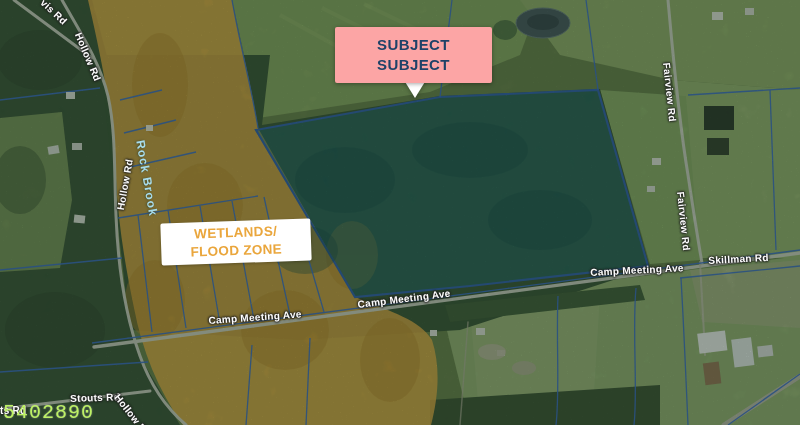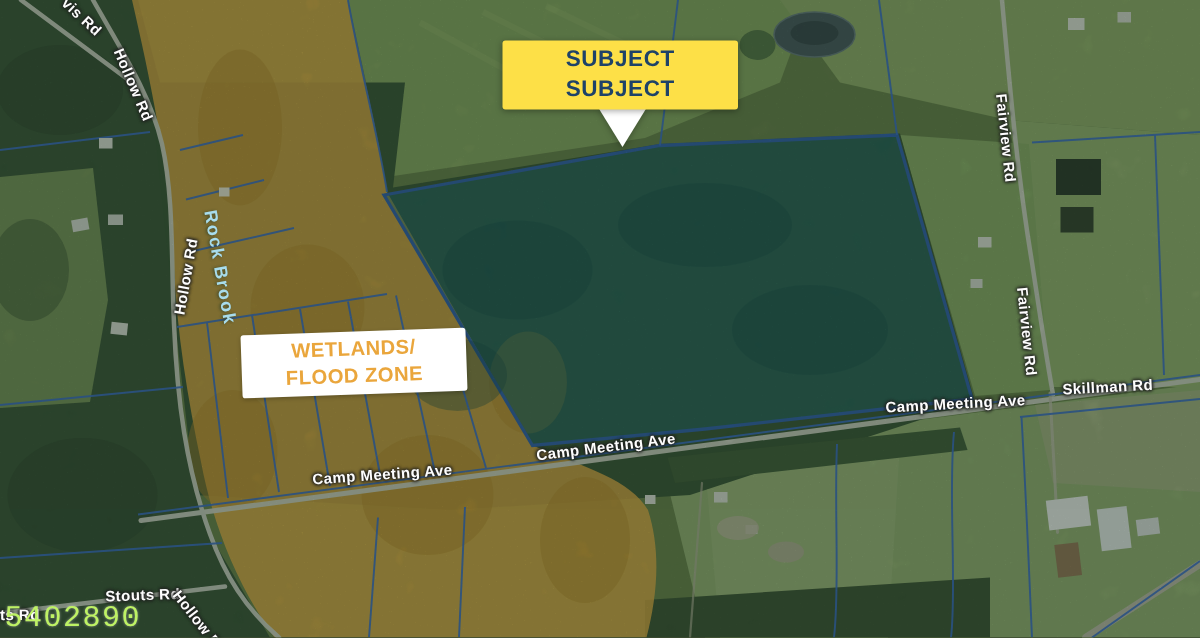--- a/index.html
+++ b/index.html
@@ -31,22 +31,22 @@
   .l-cma-e{left:590px;top:267px;transform:rotate(-3deg);}
   .l-skillman{left:708px;top:255px;transform:rotate(-3deg);}
   .l-fair-a{left:672px;top:62px;transform:rotate(84deg);}
   .l-fair-b{left:686px;top:191px;transform:rotate(84deg);}
   .l-stouts{left:70px;top:393px;transform:rotate(-2deg);}
   .l-ts{left:0px;top:394px;margin-top:11px;}
   .l-hollow-c{left:121px;top:392px;transform:rotate(52deg);}
   .l-rockbrook{left:147px;top:139px;transform:rotate(80deg);}
   
   .callout{
-    position:absolute;left:335px;top:27px;width:157px;height:46px;
-    background:#fde047;border-radius:2px;z-index:40;
+    position:absolute;left:335px;top:27px;width:157px;height:56px;
+    background:#fca5a5;border-radius:2px;z-index:40;
     display:flex;flex-direction:column;align-items:center;justify-content:center;
     box-shadow:0 1px 4px rgba(0,0,0,.35);
   }
   .callout .line{
     font-size:15px;font-weight:bold;color:#1e4268;letter-spacing:.4px;line-height:1.35;
   }
   .callout-tail{
     position:absolute;left:399px;top:72px;width:0;height:0;z-index:39;
     border-left:16px solid transparent;border-right:16px solid transparent;
     border-top:26px solid #ffffff;

